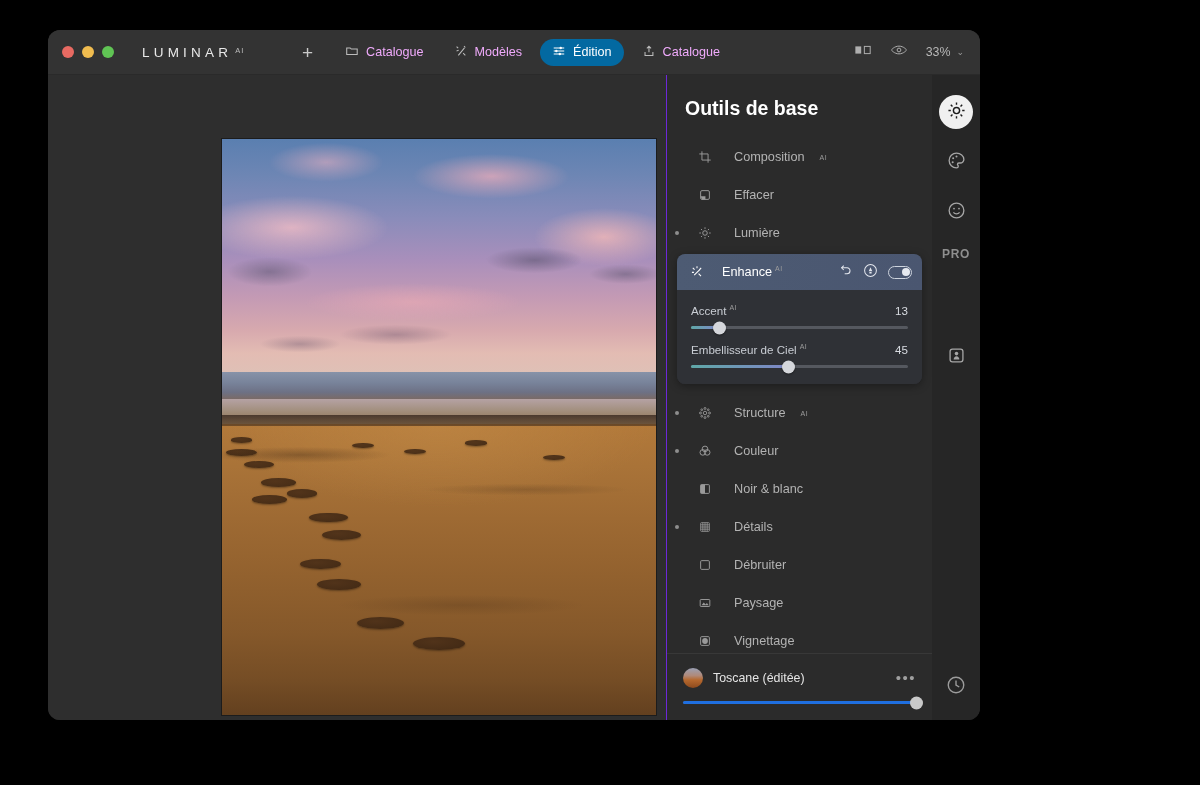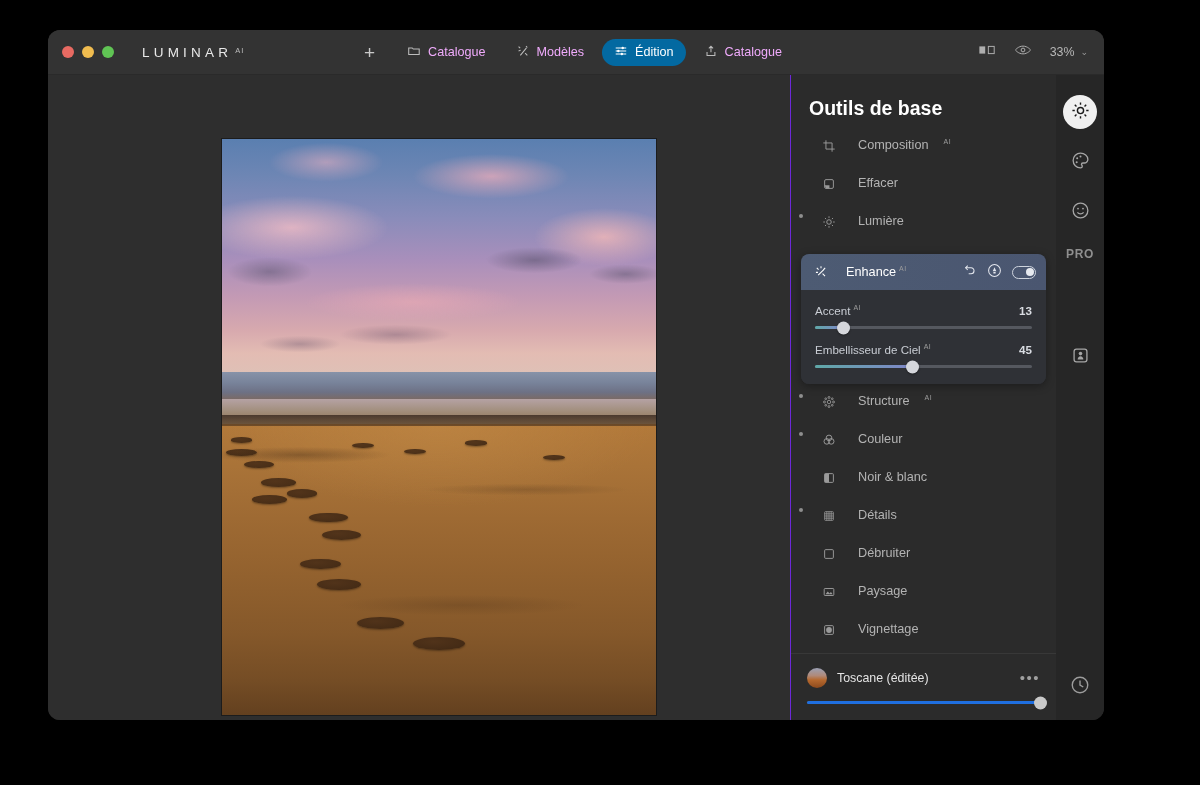--- a/index.html
+++ b/index.html
@@ -7,21 +7,21 @@
     width: 1200px; height: 785px;
     background: #000;
     font-family: "Liberation Sans", sans-serif;
     overflow: hidden;
   }
 
   
   .app-window {
     position: absolute;
     left: 48px; top: 30px;
-    width: 1056px; height: 690px;
+    width: 932px; height: 690px;
     background: #2b2b2b;
     border-radius: 12px;
     overflow: hidden;
     display: flex;
     flex-direction: column;
   }
 
   
   .titlebar {
     height: 45px;
@@ -207,21 +207,21 @@
     font-weight: bold;
     padding: 22px 0 18px 18px;
   }
   .tool-list {
     flex: 1;
     overflow: hidden;
     padding-bottom: 4px;
   }
   .tool-row {
     display: flex;
-    align-items: flex-start;
+    align-items: center;
     height: 38px;
     padding-left: 8px;
     color: #b3b3b3;
     font-size: 12.7px;
     cursor: default;
     position: relative;
     gap: 12px;
   }
   .dot {
     width: 4px; height: 4px; border-radius: 50%;
@@ -286,21 +286,21 @@
   .slider-row { margin-bottom: 14px; }
   .slider-row:last-child { margin-bottom: 0; }
   .slider-label {
     display: flex;
     justify-content: space-between;
     align-items: baseline;
     color: #c9cdd4;
     font-size: 11.6px;
     margin-bottom: 9px;
   }
-  .slider-label .val { color: #d9dce2; font-size: 11.6px; font-weight: bold; }
+  .slider-label .val { color: #d9dce2; font-size: 11.6px; }
   .track {
     position: relative;
     height: 3px;
     border-radius: 2px;
     background: #55585f;
   }
   .fill {
     position: absolute; left: 0; top: 0; height: 3px;
     border-radius: 2px;
     background: linear-gradient(to right, #5fa8a8, #7f86c8);

